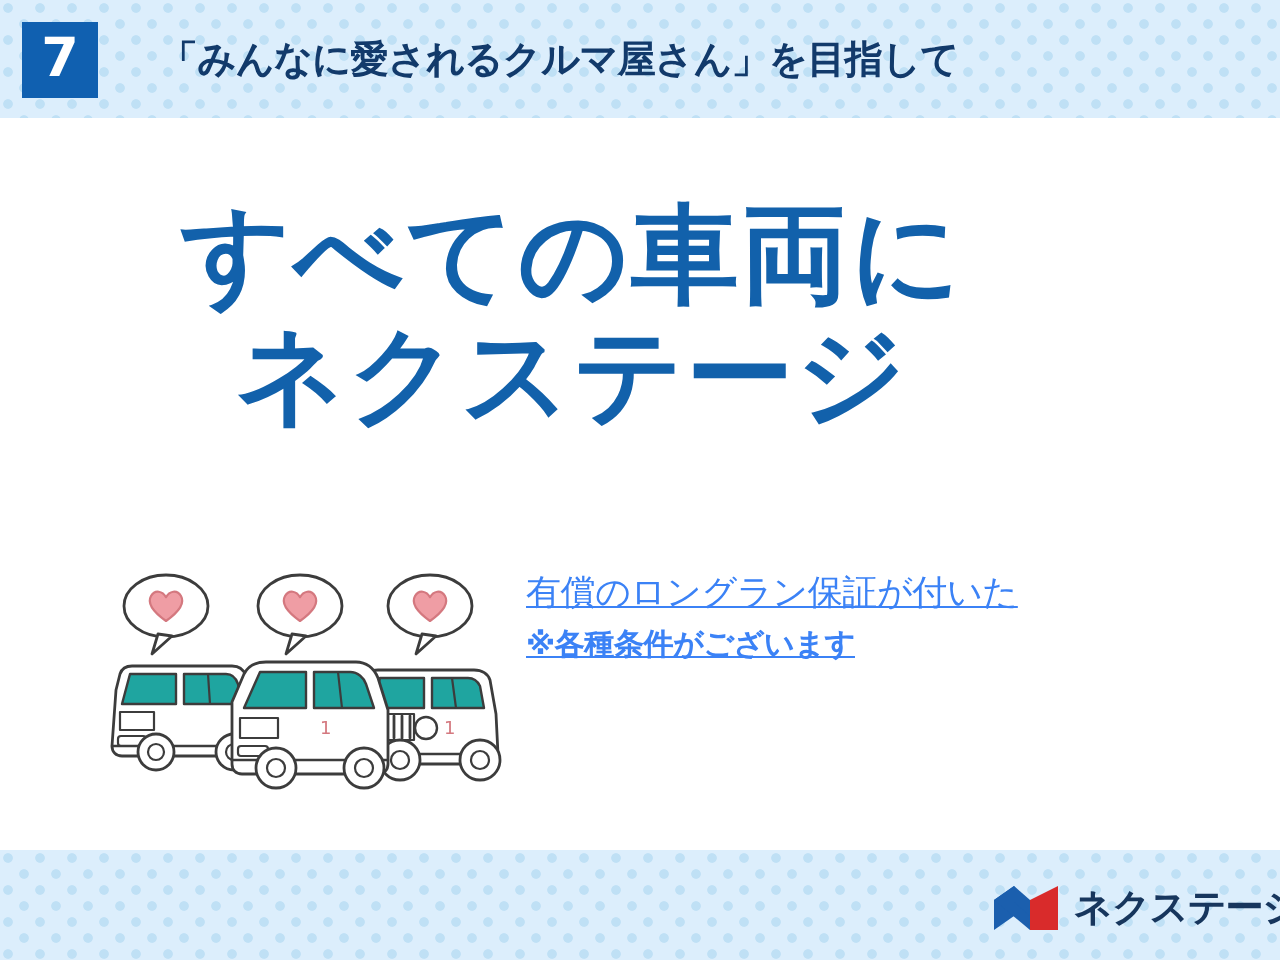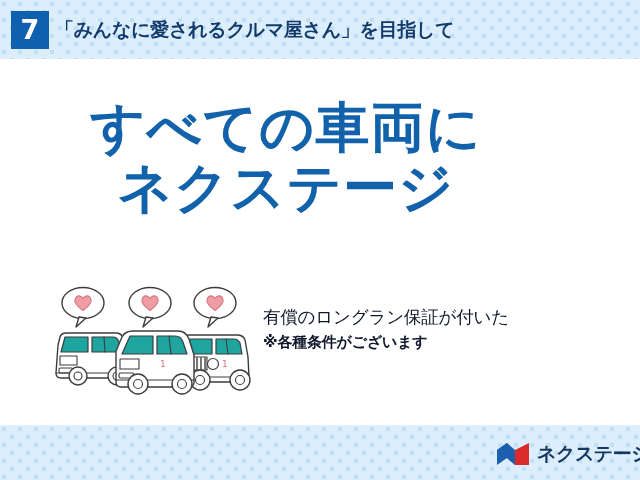--- a/index.html
+++ b/index.html
@@ -53,21 +53,21 @@
     background: #1060b0;
     color: #ffffff;
     font-size: 27px;
     font-weight: bold;
     line-height: 38px;
     text-align: center;
     letter-spacing: 0;
     flex: 0 0 auto;
   }
   #header-title {
-    margin-left: 6px;
+    margin-left: 31px;
     color: #123a6b;
     font-size: 19px;
     font-weight: bold;
     letter-spacing: -0.3px;
     white-space: nowrap;
     font-family: Liberation Mono, monospace;
   }
   
   #headline {
     position: absolute;
@@ -94,25 +94,25 @@
     align-items: flex-start;
   }
   #cars-art {
     width: 205px;
     height: 118px;
     margin-left: 52px;
     flex: 0 0 auto;
   }
   #notes {
     margin-left: 6px;
-    margin-top: 20px;
-    color: #0f172a;
+    color: #3b82f6;
     font-size: 17.5px;
     line-height: 25px;
     letter-spacing: -0.2px;
+    text-decoration: underline;
   }
   #notes .note-line { display: block; white-space: nowrap; }
   #notes .note-small { font-size: 15px; font-weight: bold; }
 
   
   #footer-logo {
     position: absolute;
     left: 495px;
     top: 441px;
     display: flex;

